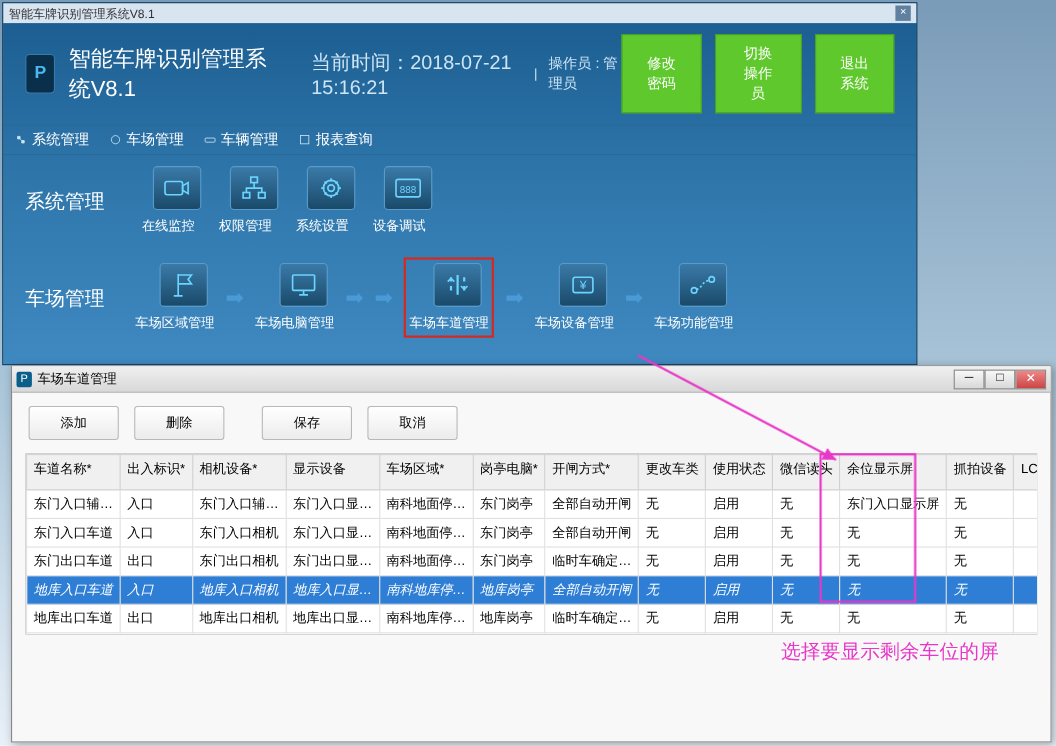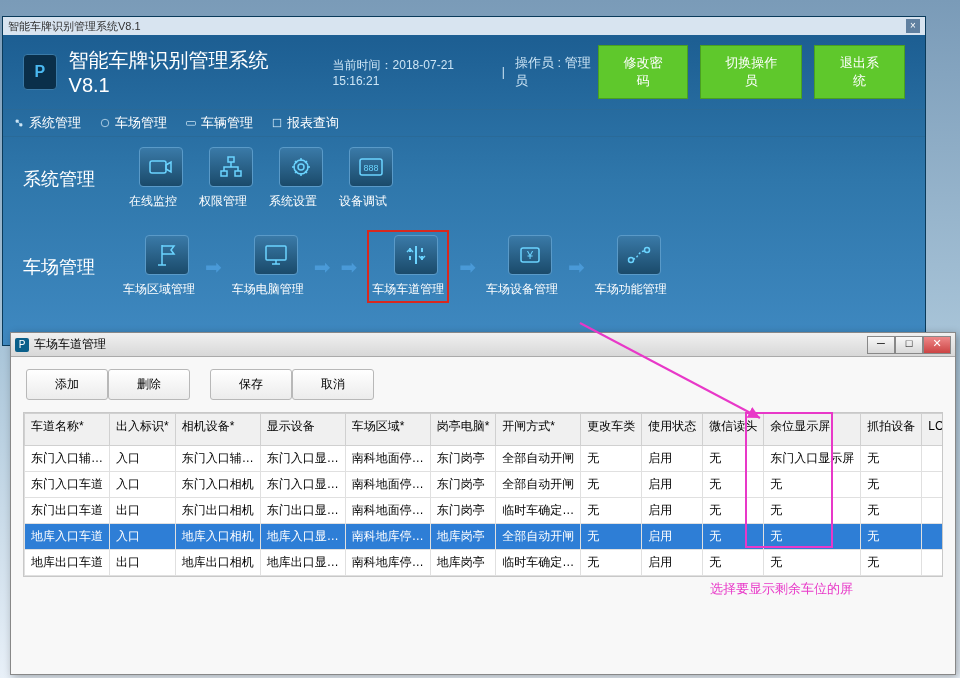--- a/index.html
+++ b/index.html
@@ -1,25 +1,25 @@
 <!DOCTYPE html>
 <html><head>
   <meta charset="utf-8">
   <style>
     * { box-sizing: border-box; margin: 0; padding: 0; }
     body { width: 960px; height: 678px; font-family: "Microsoft YaHei", sans-serif; font-size: 12px; background: linear-gradient(180deg, #7a9bb8 0%, #a8c4d8 50%, #e8f0f8 100%); overflow: hidden; position: relative; }
     
-    .main-window { position: absolute; top: 16px; left: 2px; width: 924px; height: 330px; background: linear-gradient(180deg, #1a5b8f 0%, #2f77ab 50%, #3f89c1 100%); border: 1px solid #0a3a5a; color: #fff; }
+    .main-window { position: absolute; top: 2px; left: 2px; width: 832px; height: 330px; background: linear-gradient(180deg, #1a5b8f 0%, #2f77ab 50%, #3f89c1 100%); border: 1px solid #0a3a5a; color: #fff; }
     .main-titlebar { height: 18px; background: #d8e4f0; color: #333; font-size: 11px; padding: 2px 5px; display: flex; align-items: center; }
     .close-x { margin-left: auto; background: #6080a0; color: #fff; width: 14px; height: 14px; text-align: center; line-height: 14px; font-size: 10px; }
     
     .header-row { display: flex; align-items: center; padding: 10px 20px; }
     .logo { width: 36px; height: 36px; background: #0a2f4a; border: 1px solid #3a7aa8; border-radius: 4px; display: flex; align-items: center; justify-content: center; color: #4ab8f0; font-size: 16px; font-weight: bold; }
     .app-title { color: #fff; font-size: 20px; margin-left: 12px; }
-    .timestamp { margin-left: 40px; font-size: 12px; color: #cde5f5; }
+    .timestamp { margin-left: 40px; font-size: 18px; color: #cde5f5; }
     .sep { margin: 0 10px; color: #cde5f5; }
     .operator { font-size: 13px; color: #cde5f5; }
     .header-buttons { margin-left: auto; display: flex; gap: 12px; }
     .btn-green { background: #5fc82c; color: #fff; border: 1px solid #4aa020; padding: 8px 22px; font-size: 13px; cursor: pointer; }
     
     .menu-bar { padding: 4px 10px; font-size: 13px; border-top: 1px solid #2a6a98; border-bottom: 1px solid #2a6a98; display: flex; gap: 18px; }
     .menu-item { display: flex; align-items: center; gap: 4px; cursor: pointer; }
     .menu-icon { width: 12px; height: 12px; }
     
     .section { display: flex; align-items: center; padding: 10px 20px; }
@@ -31,33 +31,33 @@
     .arrow { color: #4a9ad8; font-size: 20px; }
     .highlighted-btn { border: 2px solid #d8281e; padding: 3px; }
     
     .dialog-window { position: absolute; top: 332px; left: 10px; width: 946px; height: 343px; background: #f8f8f8; border: 1px solid #888; box-shadow: 2px 2px 8px rgba(0,0,0,0.3); }
     .dialog-titlebar { height: 24px; background: linear-gradient(180deg, #f0f0f0 0%, #d8d8d8 100%); border-bottom: 1px solid #aaa; display: flex; align-items: center; padding: 0 4px; font-size: 12px; }
     .dialog-icon { width: 14px; height: 14px; background: #0a5f8a; color: #fff; border-radius: 2px; font-size: 10px; text-align: center; line-height: 14px; margin-right: 5px; }
     .win-btns { margin-left: auto; display: flex; }
     .win-btn { width: 28px; height: 18px; border: 1px solid #888; background: linear-gradient(180deg, #f8f8f8, #d8d8d8); font-size: 11px; text-align: center; cursor: pointer; }
     .win-btn-close { background: linear-gradient(180deg, #e88, #c44); color: #fff; }
     
-    .toolbar { padding: 12px 15px; display: flex; gap: 0; align-items: center; }
+    .toolbar { padding: 12px 15px; display: flex; gap: 14px; align-items: center; }
     .tool-btn { padding: 6px 28px; background: linear-gradient(180deg, #fff, #ececec); border: 1px solid #b8b8b8; border-radius: 3px; cursor: pointer; font-size: 12px; }
     .hint { color: #c8281e; font-size: 12px; margin-left: 40px; }
     
     .table-wrap { margin: 0 12px; border: 1px solid #c8c8c8; overflow: auto; position: relative; }
     table { width: 100%; border-collapse: collapse; font-size: 12px; background: #fff; }
     th { background: #f0f0f0; border: 1px solid #d0d0d0; padding: 4px 6px; text-align: left; font-weight: normal; white-space: nowrap; height: 32px; vertical-align: top; }
     td { border: 1px solid #e0e0e0; padding: 4px 6px; white-space: nowrap; height: 20px; }
-    tr.selected td { background: #2e7ed6; color: #fff; }
+    tr.selected td { background: #2e7ed6; color: #fff; font-style: italic; }
     
     .col-highlight-box { position: absolute; top: 412px; left: 745px; width: 88px; height: 136px; border: 2px solid #e838c8; pointer-events: none; z-index: 10; }
     .annotation-arrow { position: absolute; top: 318px; left: 575px; width: 200px; height: 120px; pointer-events: none; z-index: 10; }
-    .annotation-text { position: absolute; top: 580px; left: 710px; color: #e838c8; font-size: 13px; z-index: 10; }
+    .annotation-text { position: absolute; top: 580px; left: 710px; color: #e838c8; font-size: 18px; z-index: 10; }
   </style>
 </head>
 <body>
 
 <div class="main-window">
   <div class="main-titlebar">
     <span>智能车牌识别管理系统V8.1</span>
     <span class="close-x">×</span>
   </div>
 

